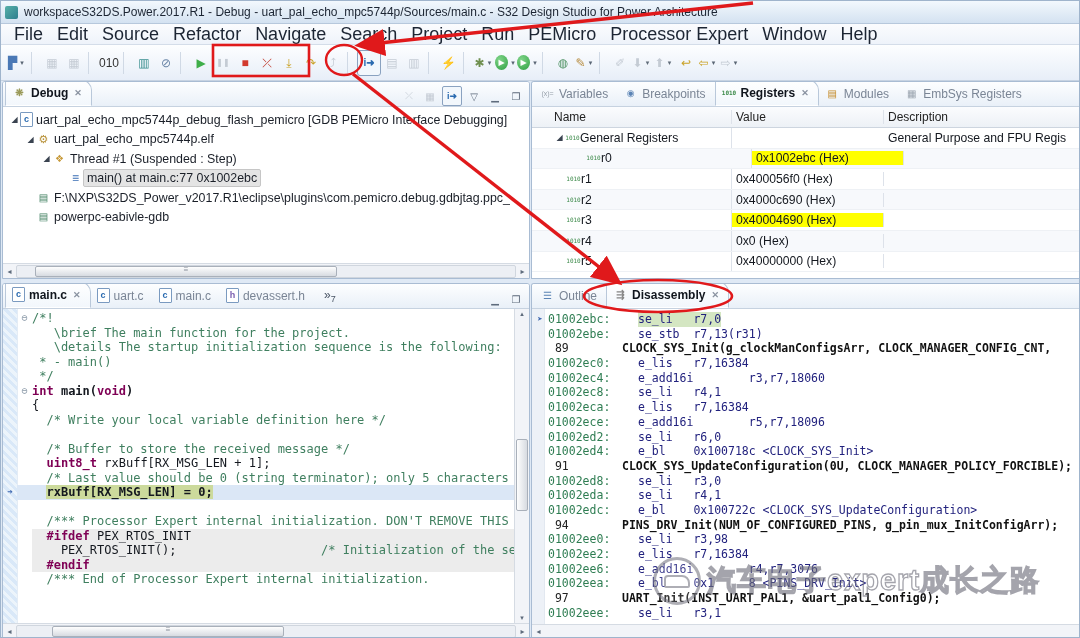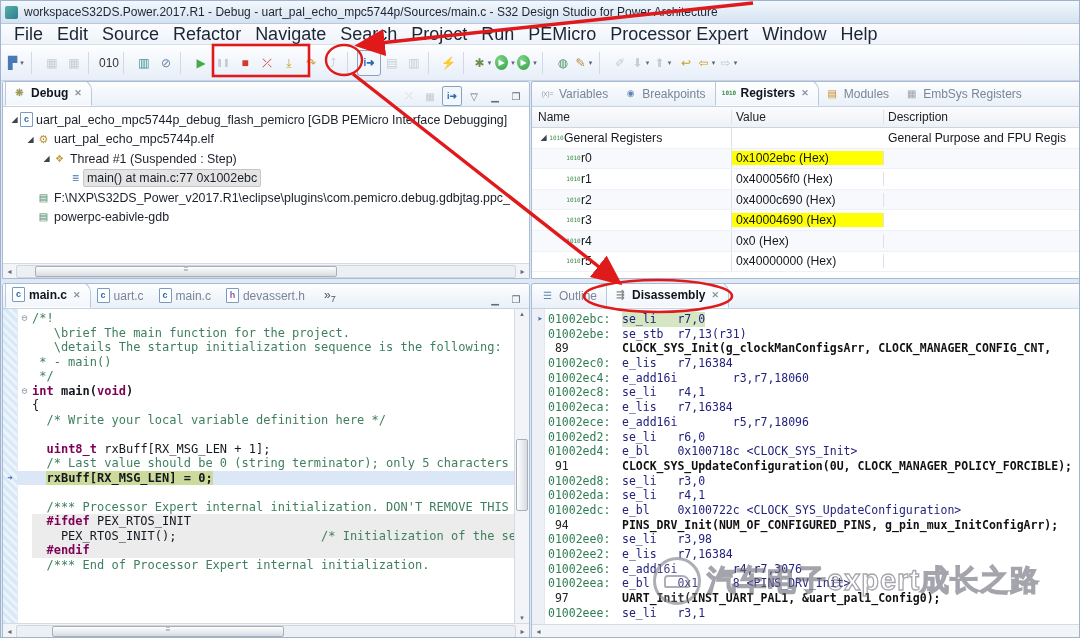--- a/index.html
+++ b/index.html
@@ -39,21 +39,21 @@
   .ovf{font-size:12px;color:#49546:;color:#495464;margin-left:10px;align-self:center;}
   .ovf sub{font-size:9px;}
   
   .tree{padding-top:3px;font-size:12.4px;color:#1a1f28;}
   .trow{display:flex;align-items:center;height:19.5px;white-space:nowrap;}
   .tcaret{width:11px;font-size:8px;color:#3a4350;text-align:center;flex:none;}
   .tlabel{padding:1px 3px;border-radius:2px;}
   .tlabel.sel{background:#e4e4e4;border:1px solid #c6c6c6;}
   
   .rhead{display:flex;height:20px;background:linear-gradient(#fbfcfe,#edf1f6);border-bottom:1px solid #cdd5df;font-size:12px;color:#222;align-items:center;}
-  .c-name{width:200px;flex:none;padding-left:6px;box-sizing:border-box;border-right:1px solid #dde2ea;}
+  .c-name{width:200px;flex:none;padding-left:22px;box-sizing:border-box;border-right:1px solid #dde2ea;}
   .c-val{width:152px;flex:none;padding-left:4px;box-sizing:border-box;border-right:1px solid #dde2ea;}
   .c-desc{flex:1;padding-left:4px;white-space:nowrap;overflow:hidden;}
   .rrow{display:flex;height:19.6px;align-items:center;font-size:12.2px;color:#14181f;border-bottom:1px solid #eef1f5;}
   .rrow.alt{background:#f7f9fc;}
   .rname{display:flex;align-items:center;height:100%;}
   .ryellow{background:var(--hl-yellow,#ffff00);}
   
   .codewrap{position:relative;height:314px;overflow:hidden;background:#fff;}
   .hatch{position:absolute;left:0;top:0;bottom:0;width:14px;background:repeating-linear-gradient(45deg,#d9e8f8 0 3px,#ecf4fb 3px 6px);border-right:1px solid #e4ecf5;z-index:0;}
   .code{position:relative;z-index:1;padding-top:2px;}
@@ -79,21 +79,21 @@
   .vscroll{position:absolute;top:26px;right:0;bottom:15px;width:14px;background:#f2f4f8;border-left:1px solid #d5dbe3;z-index:5;}
   .vthumb{position:absolute;left:1px;width:10px;background:linear-gradient(90deg,#fefefe,#d7dbe1);border:1px solid #a9b0ba;border-radius:2px;}
   .varr{position:absolute;left:0;width:14px;text-align:center;font-size:7px;color:#5e6b7c;}
   
   .dstrip{position:absolute;left:0;top:25px;bottom:13px;width:12px;background:#edf1f7;border-right:1px solid #e2e8f0;z-index:0;}
   .dlines{position:relative;z-index:1;padding-top:3px;}
   .dline{display:flex;height:14.7px;line-height:14.7px;font-family:"DejaVu Sans Mono",monospace;font-size:11.5px;white-space:pre;}
   .dmark{width:16px;flex:none;text-align:center;font-size:9px;color:#3f68b0;}
   .daddr{width:74px;flex:none;color:#2e7d52;}
   .dnum{width:74px;flex:none;color:#222;}
-  .dcode{color:#22227e;}
+  .dcode{color:#22227e;margin-left:16px;}
   .dcode.hl{background:var(--hl-dgreen,#d4e6c2);}
   .dsrc{color:#111;font-weight:bold;}
   .dbot{position:absolute;left:0;right:0;bottom:0;height:13px;background:#f2f4f8;border-top:1px solid #d5dbe3;display:flex;align-items:center;z-index:5;}
   
   .anno{position:absolute;left:0;top:0;z-index:60;pointer-events:none;}
   .watermark{position:absolute;left:652px;top:556px;width:430px;display:flex;align-items:center;gap:6px;z-index:55;opacity:.62;pointer-events:none;}
   .wring{width:42px;height:42px;border:3px solid #7d7d88;border-radius:50%;flex:none;display:flex;align-items:center;justify-content:center;background:rgba(255,255,255,.25);}
   .wcar{width:22px;height:9px;background:transparent;border:2px solid #7d7d88;border-radius:4px 8px 2px 2px;position:relative;}
   .wtext{font-size:29px;font-weight:bold;letter-spacing:1px;white-space:nowrap;color:rgba(255,255,255,.08);-webkit-text-stroke:1.3px #6e6e7a;font-family:"Liberation Sans",sans-serif;}
 </style>
@@ -320,21 +320,21 @@
         <div class="rrow">
           <div class="c-name rname">
             <span class="tcaret">◢</span>
             <span class="icn" style="color: rgb(60, 138, 74); font-size: 6px; font-family: &quot;DejaVu Sans Mono&quot;, monospace;">1010</span>
             <span>General Registers</span>
           </div>
           <div class="c-val"></div>
           <div class="c-desc">General Purpose and FPU Regis</div>
         </div>
         <div class="rrow alt">
-          <div class="c-name rname" style="padding-left: 34px;">
+          <div class="c-name rname" style="padding-left: 34px; margin-left: 20px;">
             <span class="icn" style="color: rgb(60, 138, 74); font-size: 6px; font-family: &quot;DejaVu Sans Mono&quot;, monospace;">1010</span>
             <span>r0</span>
           </div>
           <div class="c-val ryellow">0x1002ebc (Hex)</div>
           <div class="c-desc"></div>
         </div>
         <div class="rrow">
           <div class="c-name rname" style="padding-left: 34px;">
             <span class="icn" style="color: rgb(60, 138, 74); font-size: 6px; font-family: &quot;DejaVu Sans Mono&quot;, monospace;">1010</span>
             <span>r1</span>
@@ -409,20 +409,21 @@
       <div class="code" id="codeArea">
           <div class="cline"><span class="annot"></span><span class="fold">⊖</span><span class="ctext"><span class="tk-cmt">/*!</span></span></div>
           <div class="cline"><span class="annot"></span><span class="fold"></span><span class="ctext"><span class="tk-cmt">   \brief The main function for the project.</span></span></div>
           <div class="cline"><span class="annot"></span><span class="fold"></span><span class="ctext"><span class="tk-cmt">   \details The startup initialization sequence is the following:</span></span></div>
           <div class="cline"><span class="annot"></span><span class="fold"></span><span class="ctext"><span class="tk-cmt"> * - main()</span></span></div>
           <div class="cline"><span class="annot"></span><span class="fold"></span><span class="ctext"><span class="tk-cmt"> */</span></span></div>
           <div class="cline"><span class="annot"></span><span class="fold">⊖</span><span class="ctext"><span class="tk-kw">int</span><span class="tk-pb"> main(</span><span class="tk-kw">void</span><span class="tk-pb">)</span></span></div>
           <div class="cline"><span class="annot"></span><span class="fold"></span><span class="ctext"><span class="tk-pl">{</span></span></div>
           <div class="cline"><span class="annot"></span><span class="fold"></span><span class="ctext"><span class="tk-cmt">  /* Write your local variable definition here */</span></span></div>
           <div class="cline"><span class="annot"></span><span class="fold"></span><span class="ctext"></span></div>
+          <div class="cline"><span class="annot"></span><span class="fold"></span><span class="ctext"><span class="tk-cmt">  /* Buffer to store the received message */</span></span></div>
           <div class="cline"><span class="annot"></span><span class="fold"></span><span class="ctext"><span class="tk-pl">  </span><span class="tk-kw">uint8_t</span><span class="tk-pl"> rxBuff[RX_MSG_LEN + 1];</span></span></div>
           <div class="cline"><span class="annot"></span><span class="fold"></span><span class="ctext"><span class="tk-cmt">  /* Last value should be 0 (string terminator); only 5 characters w</span></span></div>
           <div class="cline cur"><span class="annot">➜</span><span class="fold"></span><span class="ctext"><span class="tk-pl">  </span><span class="tk-hl">rxBuff[RX_MSG_LEN] = 0;</span></span></div>
           <div class="cline"><span class="annot"></span><span class="fold"></span><span class="ctext"></span></div>
           <div class="cline"><span class="annot"></span><span class="fold"></span><span class="ctext"><span class="tk-cmt">  /*** Processor Expert internal initialization. DON'T REMOVE THIS C</span></span></div>
           <div class="cline gblock"><span class="annot"></span><span class="fold"></span><span class="ctext"><span class="tk-dir">  #ifdef</span><span class="tk-pl"> PEX_RTOS_INIT</span></span></div>
           <div class="cline gblock"><span class="annot"></span><span class="fold"></span><span class="ctext"><span class="tk-pl">    PEX_RTOS_INIT();</span><span class="tk-pl">                    </span><span class="tk-cmt">/* Initialization of the sele</span></span></div>
           <div class="cline gblock"><span class="annot"></span><span class="fold"></span><span class="ctext"><span class="tk-dir">  #endif</span></span></div>
           <div class="cline"><span class="annot"></span><span class="fold"></span><span class="ctext"><span class="tk-cmt">  /*** End of Processor Expert internal initialization.</span></span></div>
           <div class="cline"><span class="annot"></span><span class="fold"></span><span class="ctext"></span></div>

